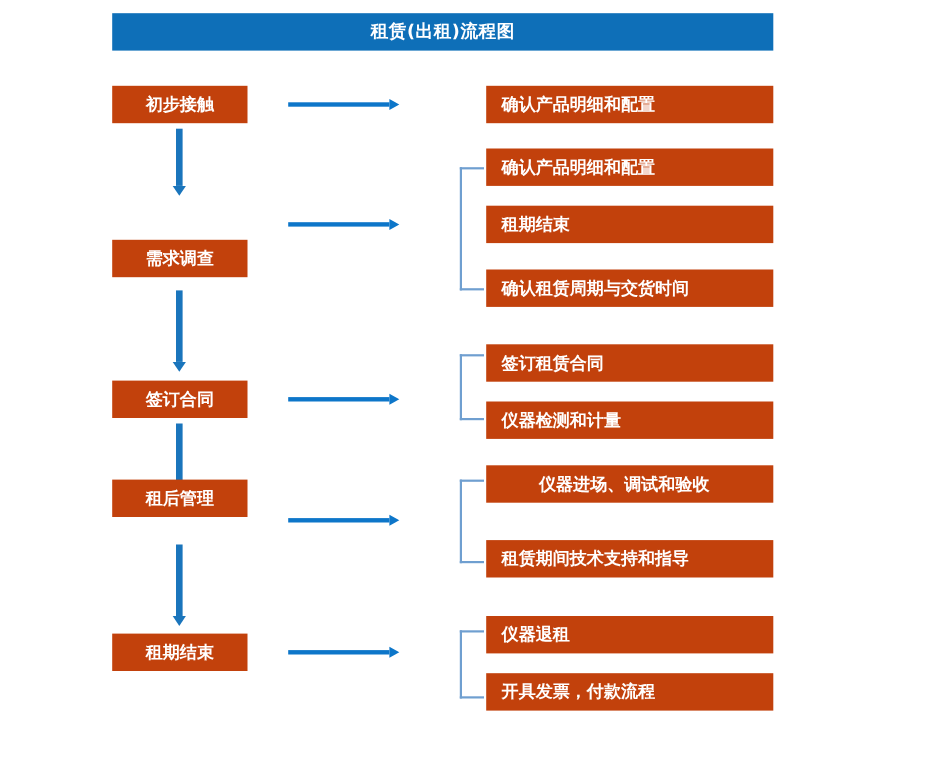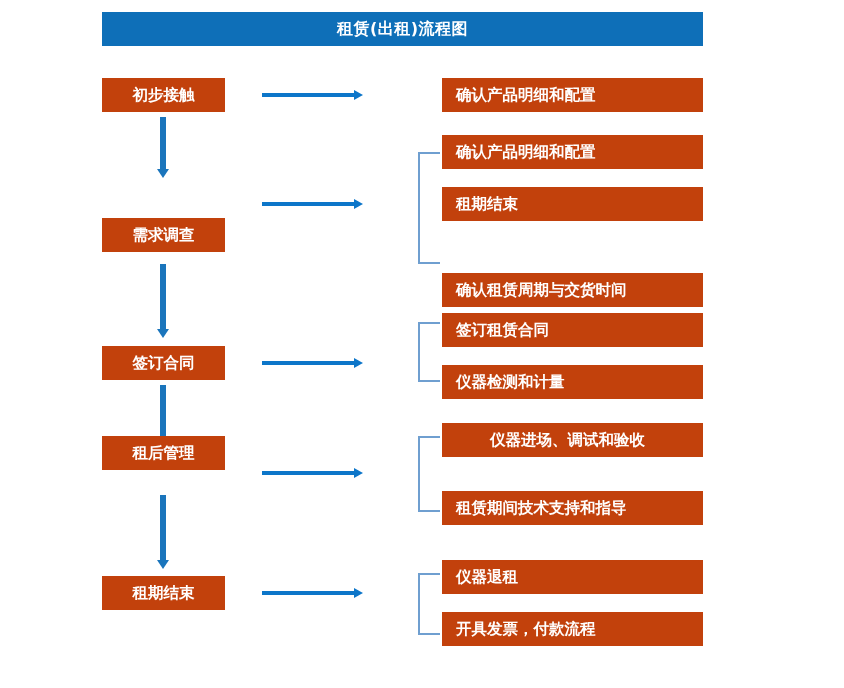--- a/index.html
+++ b/index.html
@@ -140,21 +140,21 @@
 
   <div class="h-arrow" style="top:199px;">
     <div class="shaft"></div>
     <div class="head"></div>
   </div>
 
   <div class="bracket" style="top:152px; height:112px;"></div>
 
   <div class="box box-right" style="top:135px;">确认产品明细和配置</div>
   <div class="box box-right" style="top:187px;">租期结束</div>
-  <div class="box box-right" style="top:245px;margin-top:28px;">确认租赁周期与交货时间</div>
+  <div class="box box-right" style="top:245px;">确认租赁周期与交货时间</div>
 
   <div class="v-arrow" style="top:264px; height:74px;">
     <div class="shaft" style="height:65px;"></div>
     <div class="head" style="top:65px;"></div>
   </div>
 
   <div class="box box-left" style="top:346px;">签订合同</div>
 
   <div class="h-arrow" style="top:358px;">
     <div class="shaft"></div>

